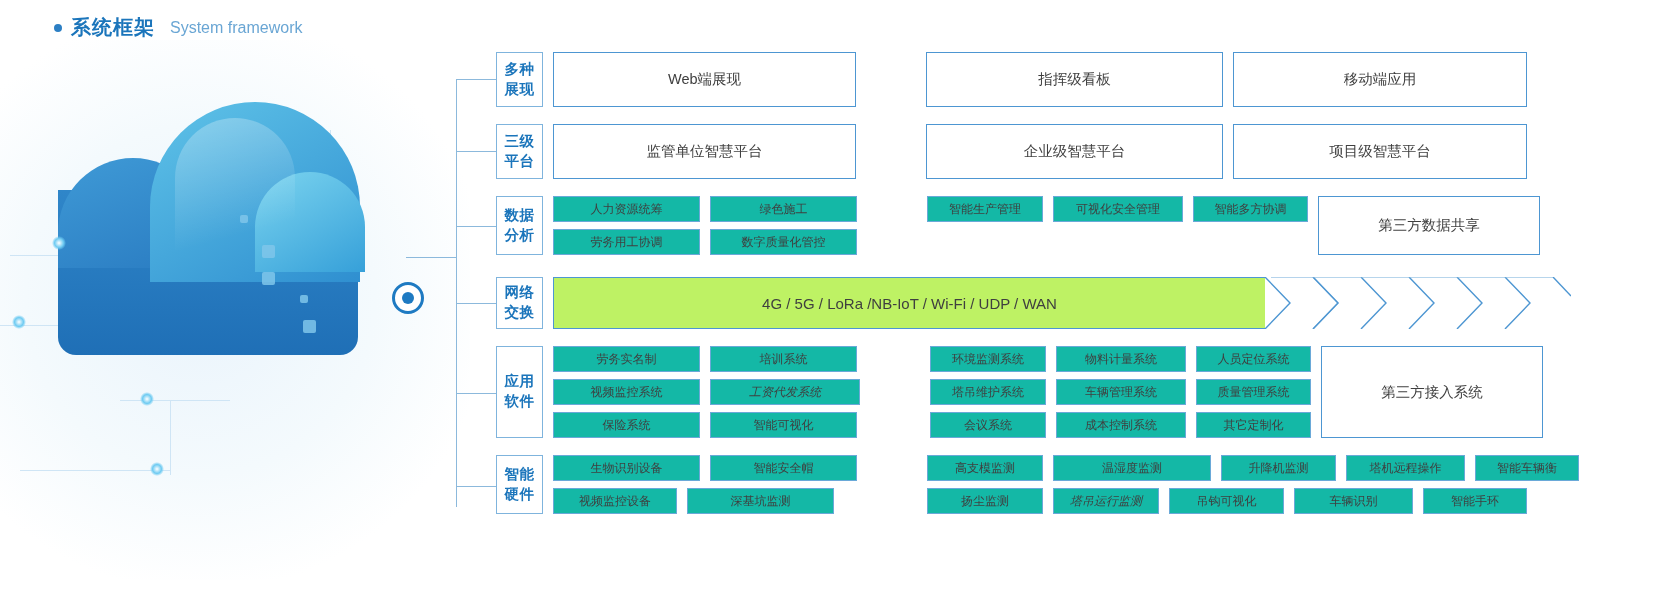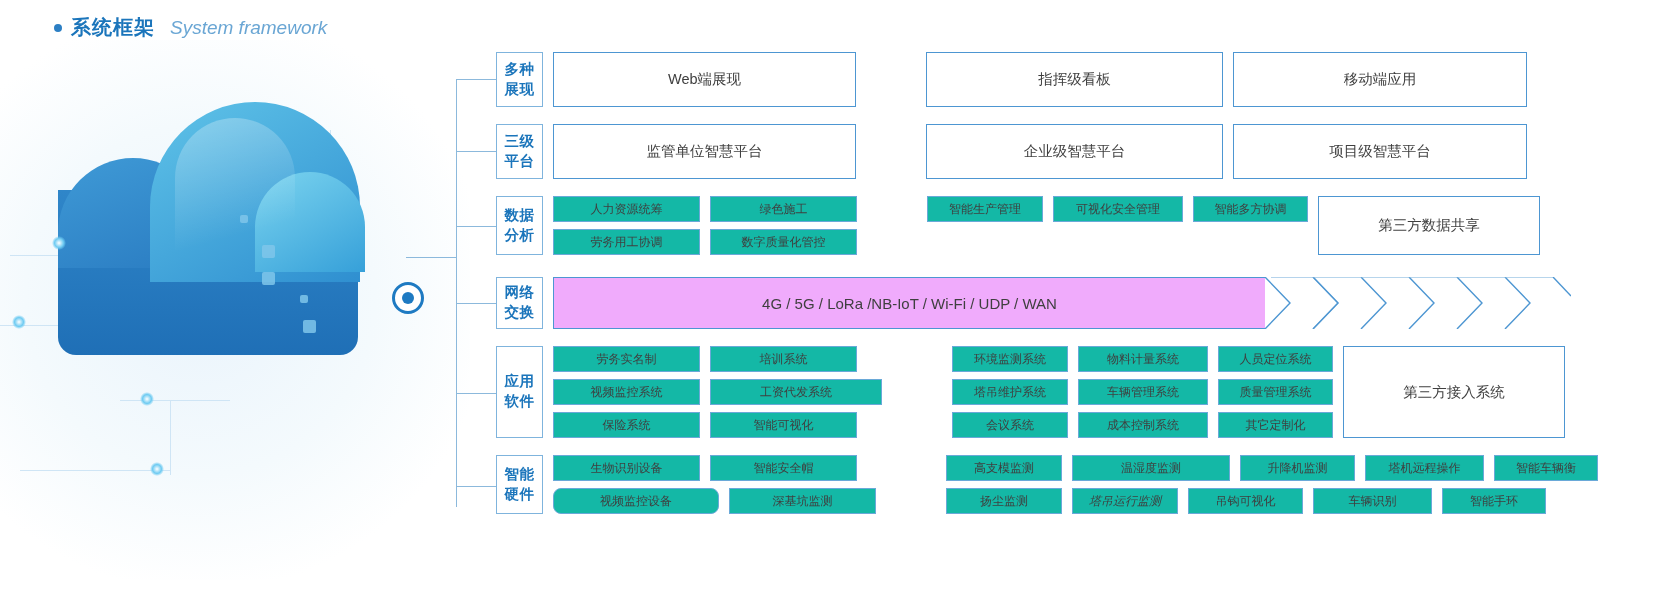--- a/index.html
+++ b/index.html
@@ -10,21 +10,21 @@
     font-family:"Liberation Sans","DejaVu Sans",sans-serif;
     position:relative;
     overflow:hidden;
     color:#444;
   }
 
   
   #heading { position:absolute; left:54px; top:14px; display:flex; align-items:center; gap:9px; }
   #heading .dot { width:8px; height:8px; border-radius:50%; background:#2c7fc4; display:block; }
   #heading .zh { font-size:20px; font-weight:bold; color:#1b75bb; letter-spacing:1px; }
-  #heading .en { font-size:19px; color:#6aa6d4; margin-left:6px;font-style:italic; }
+  #heading .en { font-size:16px; color:#6aa6d4; margin-left:6px; }
 
   
   #cloud-art { position:absolute; left:0; top:40px; width:470px; height:540px; overflow:hidden; }
   #cloud-art .bg { position:absolute; inset:0;
      background:radial-gradient(circle at 200px 260px, #eaf4fc 0%, #f4fafd 45%, #ffffff 75%); }
   .circuit { position:absolute; background:#cfe5f5; }
   .circuit.h { height:1px; }
   .circuit.v { width:1px; }
   .chip { position:absolute; width:13px; height:13px; background:#7fc5ea; border-radius:2px; opacity:.85; }
   .chip.sm { width:8px; height:8px; }
@@ -71,21 +71,21 @@
   }
   .cell {
     border:1px solid #6aa9d8; background:#14b8a6;
     display:flex; align-items:center; justify-content:center;
     font-size:12px; color:#3f3f3f; height:26px;
   }
   .grid { display:flex; flex-direction:column; gap:7px; }
   .grid .line { display:flex; gap:10px; }
 
   
-  #net-bar { position:relative; border:1px solid #4d96d2; border-right:none; background:#f0abfc;
+  #net-bar { position:relative; border:1px solid #4d96d2; border-right:none; background:#bef264;
     display:flex; align-items:center; justify-content:center; 
     font-size:15px; color:#3f3f3f; }
 </style>
 </head>
 <body>
 
 <div id="heading">
   <span class="dot"></span>
   <span class="zh">系统框架</span>
   <span class="en">System framework</span>
@@ -223,21 +223,21 @@
     <span>软件</span>
   </div>
   <div class="rowbody">
     <div class="grid">
       <div class="line">
         <div class="cell" style="width:147px;">劳务实名制</div>
         <div class="cell" style="width:147px;">培训系统</div>
       </div>
       <div class="line">
         <div class="cell" style="width:147px;">视频监控系统</div>
-        <div class="cell" style="width:172px;">工资代发系统</div>
+        <div class="cell" style="width:150px;font-style:italic;">工资代发系统</div>
       </div>
       <div class="line">
         <div class="cell" style="width:147px;">保险系统</div>
         <div class="cell" style="width:147px;">智能可视化</div>
       </div>
     </div>
     <div class="grid" style="margin-left:70px;">
       <div class="line">
         <div class="cell" style="width:116px;">环境监测系统</div>
         <div class="cell" style="width:130px;">物料计量系统</div>
@@ -263,21 +263,21 @@
     <span>智能</span>
     <span>硬件</span>
   </div>
   <div class="rowbody">
     <div class="grid">
       <div class="line">
         <div class="cell" style="width:147px;">生物识别设备</div>
         <div class="cell" style="width:147px;">智能安全帽</div>
       </div>
       <div class="line">
-        <div class="cell" style="width:166px;border-radius:8px;">视频监控设备</div>
+        <div class="cell" style="width:124px;">视频监控设备</div>
         <div class="cell" style="width:147px;">深基坑监测</div>
       </div>
     </div>
     <div class="grid" style="margin-left:70px;">
       <div class="line">
         <div class="cell" style="width:116px;">高支模监测</div>
         <div class="cell" style="width:158px;">温湿度监测</div>
         <div class="cell" style="width:115px;">升降机监测</div>
         <div class="cell" style="width:119px;">塔机远程操作</div>
         <div class="cell" style="width:104px;">智能车辆衡</div>

